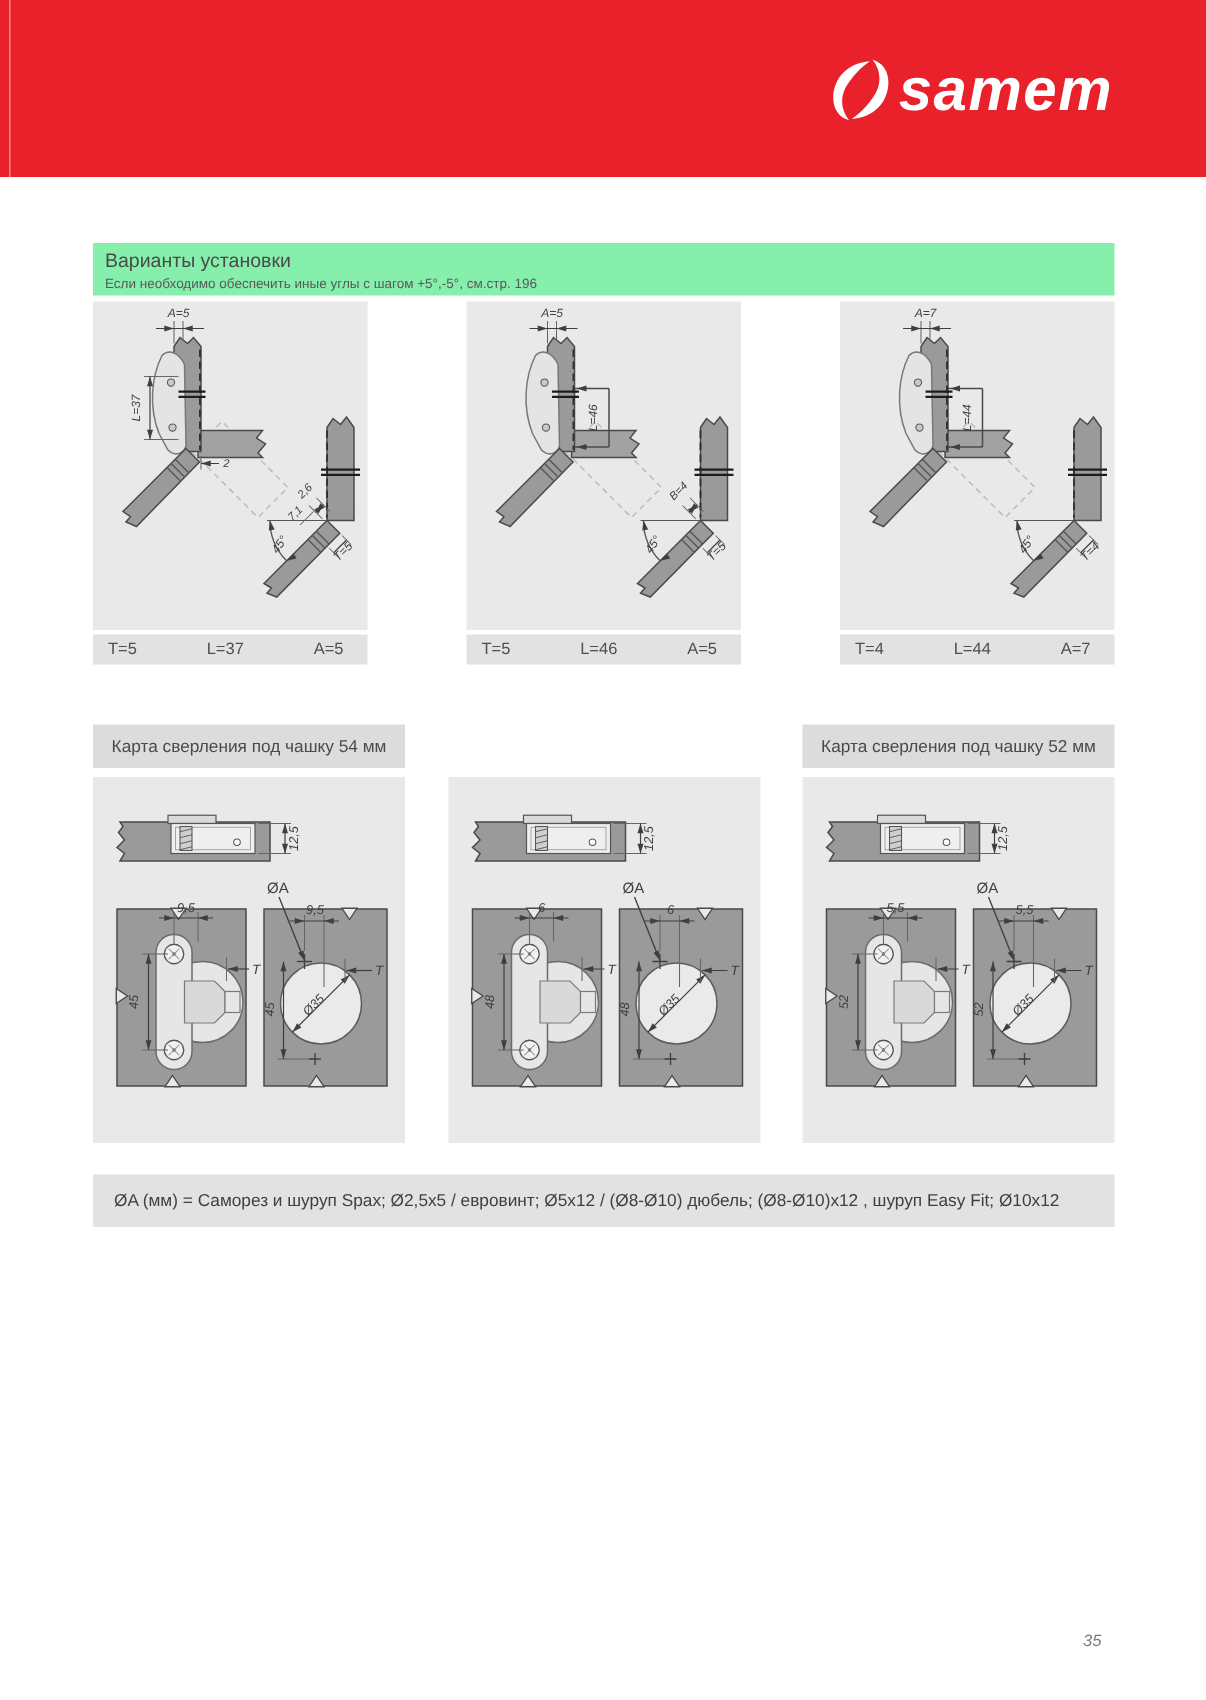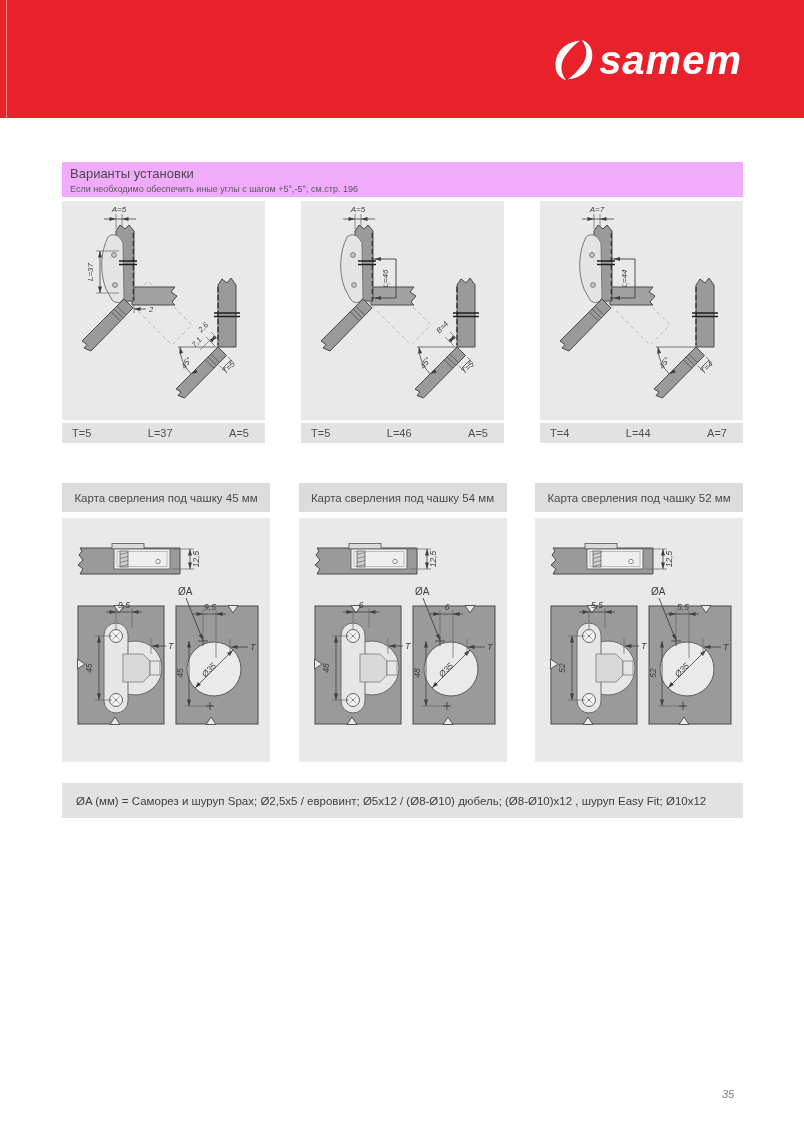--- a/index.html
+++ b/index.html
@@ -2,27 +2,27 @@
 <html><head>
 <meta charset="utf-8">
 <style>
   html,body{margin:0;padding:0;background:#fff;}
   .page{position:relative;width:804px;height:1133px;background:#ffffff;
         font-family:"Liberation Sans",sans-serif;overflow:hidden;}
   .banner{position:absolute;left:0;top:0;width:804px;height:118px;background:#e8212a;font-style:italic;}
   .banner-line{position:absolute;left:6px;top:0;width:1px;height:118px;background:rgba(255,255,255,.45);}
   .logo{position:absolute;right:62px;top:36px;display:flex;align-items:center;gap:5px;}
   .logo-text{color:#ffffff;font-size:40px;font-weight:bold;letter-spacing:1px;line-height:1;}
-  .title-bar{position:absolute;left:62px;top:162px;width:681px;height:35px;background:#f0abfc;
+  .title-bar{position:absolute;left:62px;top:162px;width:681px;height:35px;background:#86efac;
              box-sizing:border-box;padding:4px 8px;}
   .title{font-size:13px;color:#4a4a4a;}
   .subtitle{font-size:9px;color:#595959;margin-top:3px;}
   .row{position:absolute;left:62px;width:681px;display:flex;justify-content:space-between;}
   .diagram-row{top:201px;}
-  .panel{width:203px;}
+  .panel{width:183px;}
   .panel-body{height:219px;background:#e9e9e9;}
   .panel-footer{margin-top:3px;height:20px;background:#e2e2e2;display:flex;justify-content:space-between;
                 align-items:center;padding:0 16px 0 10px;box-sizing:border-box;font-size:11px;color:#4f4f4f;}
   .drill-headers{top:483px;}
   .drill-header{width:208px;height:29px;background:#dcdcdc;display:flex;align-items:center;
                 justify-content:center;font-size:11.5px;color:#4a4a4a;}
   .drill-row{top:518px;}
   .drill-body{width:208px;height:244px;background:#e9e9e9;}
   svg{display:block;}
   .footnote{position:absolute;left:62px;top:783px;width:681px;height:35px;background:#e2e2e2;
@@ -225,21 +225,20 @@
       </div>
       <div class="panel-footer">
         <span>T=4</span>
         <span>L=44</span>
         <span>A=7</span>
       </div>
     </div>
   </div>
 
   <div class="row drill-headers">
-    <div class="drill-header">Карта сверления под чашку 45 мм</div>
     <div class="drill-header">Карта сверления под чашку 54 мм</div>
     <div class="drill-header">Карта сверления под чашку 52 мм</div>
   </div>
 
   <div class="row drill-row">
     <div class="drill-body">
       <svg class="drill-svg" width="208" height="244" viewBox="0 0 208 244">
           <polygon points="118,30 118,56 18,56 21,51 16,47 21,42 17,37 20,33 18,30" fill="#9a9a9a" stroke="#4a4a4a" stroke-width="1"></polygon>
           <rect x="50" y="25.5" width="32" height="5.5" fill="#dadada" stroke="#555" stroke-width="0.8"></rect>
           <rect x="52" y="31" width="56" height="20" fill="#efefef" stroke="#555" stroke-width="0.8"></rect>

